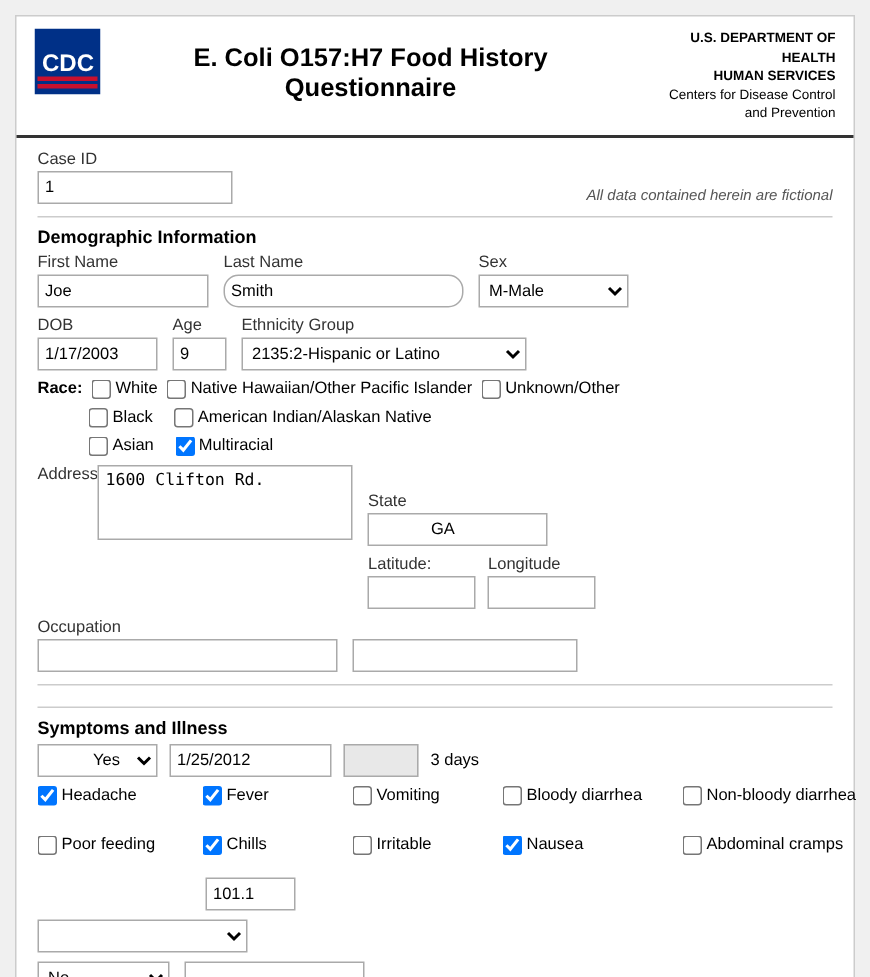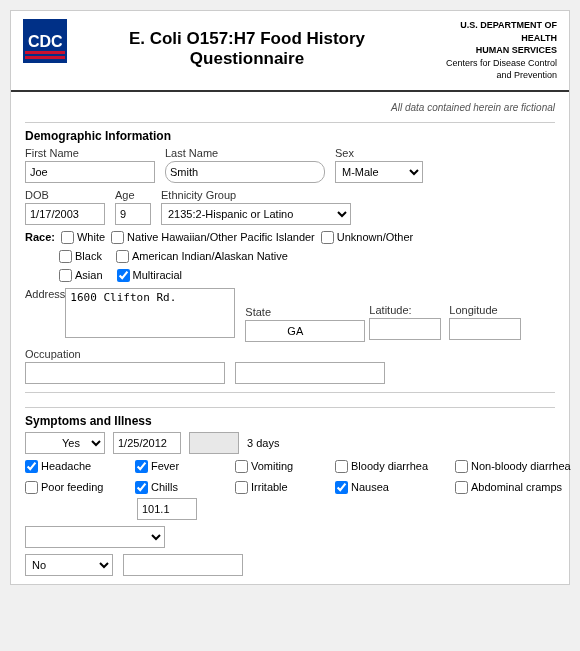--- a/index.html
+++ b/index.html
@@ -222,39 +222,43 @@
       <div class="dept-top">U.S. DEPARTMENT OF HEALTH</div>
       <div class="dept-top">HUMAN SERVICES</div>
       <div>Centers for Disease Control</div>
       <div>and Prevention</div>
     </div>
   </div>
 
   <div class="content">
 
     <div class="row">
+      <div class="field-group">
+        <span class="field-label">Case ID</span>
+        <input class="field-input field-input-lg" type="text" value="1" style="">
+      </div>
       <div style="flex:1; text-align:right;">
         <span class="fictional-note">All data contained herein are fictional</span>
       </div>
     </div>
 
     <div class="section-title">Demographic Information</div>
 
     <div class="row">
       <div class="field-group">
         <span class="field-label">First Name</span>
-        <input class="field-input" style="width: 130px;" type="text" value="Joe">
+        <input class="field-input" style="width: 114px;" type="text" value="Joe">
       </div>
       <div class="field-group">
         <span class="field-label">Last Name</span>
         <input class="field-input" style="width: 160px; border-radius: 10px;" type="text" value="Smith">
       </div>
       <div class="field-group">
         <span class="field-label">Sex</span>
-        <select style="width:88px">
+        <select style="width:100px">
           <option>M-Male</option>
           <option>F-Female</option>
         </select>
       </div>
     </div>
 
     <div class="row">
       <div class="field-group">
         <span class="field-label">DOB</span>
         <input class="field-input" style="width: 80px;" type="text" value="1/17/2003">
@@ -285,21 +289,21 @@
     <div class="race-row" style="margin-left:34px">
       <label><input type="checkbox" style=""> Asian</label>
       <label style="margin-left:8px"><input type="checkbox" checked="" style=""> Multiracial</label>
     </div>
 
     <div class="address-row">
       <div class="address-block">
         <span class="field-label">Address</span>
         <textarea class="field-input" style="">1600 Clifton Rd.</textarea>
       </div>
-      <div style="flex:1; display:flex; flex-direction:row; gap:4px; justify-content:flex-start; padding-top:14px">
+      <div style="flex:1; display:flex; flex-direction:column; gap:4px; justify-content:flex-start; padding-top:14px">
         <div class="lat-long-inner">
           <div class="field-group">
             <span class="field-label">State</span>
             <input class="field-input" style="width: 120px; padding-left: 41px;" type="text" value="GA">
           </div>
         </div>
         <div style="display:flex; gap:8px; margin-top:2px">
           <div class="field-group">
             <span class="field-label">Latitude:</span>
             <input class="field-input" style="width: 72px;" type="text">
@@ -324,26 +328,26 @@
     </div>
 
     <div class="symptoms-section">
       <div class="section-title">Symptoms and Illness</div>
 
       <div class="symptoms-row1">
         <select style="width:80px">
           <option>Yes</option>
           <option>No</option>
         </select>
-        <input class="field-input" style="width: 68px;" type="text" value="1/25/2012">
+        <input class="field-input" style="width: 108px;" type="text" value="1/25/2012">
         <div class="blank-box"></div>
         <span class="days-text">3 days</span>
       </div>
 
-      <div style="display:grid; grid-template-columns: 110px 100px 100px 120px 140px; gap:8px 0px; margin-bottom:4px;">
+      <div style="display:grid; grid-template-columns: 110px 100px 100px 120px 140px; gap:20px 0px; margin-bottom:15px;">
 
         <label class="checkbox-item">
           <input type="checkbox" checked="" style=""> Headache
         </label>
         <label class="checkbox-item">
           <input type="checkbox" checked="" style=""> Fever
         </label>
         <label class="checkbox-item">
           <input type="checkbox" style=""> Vomiting
         </label>

